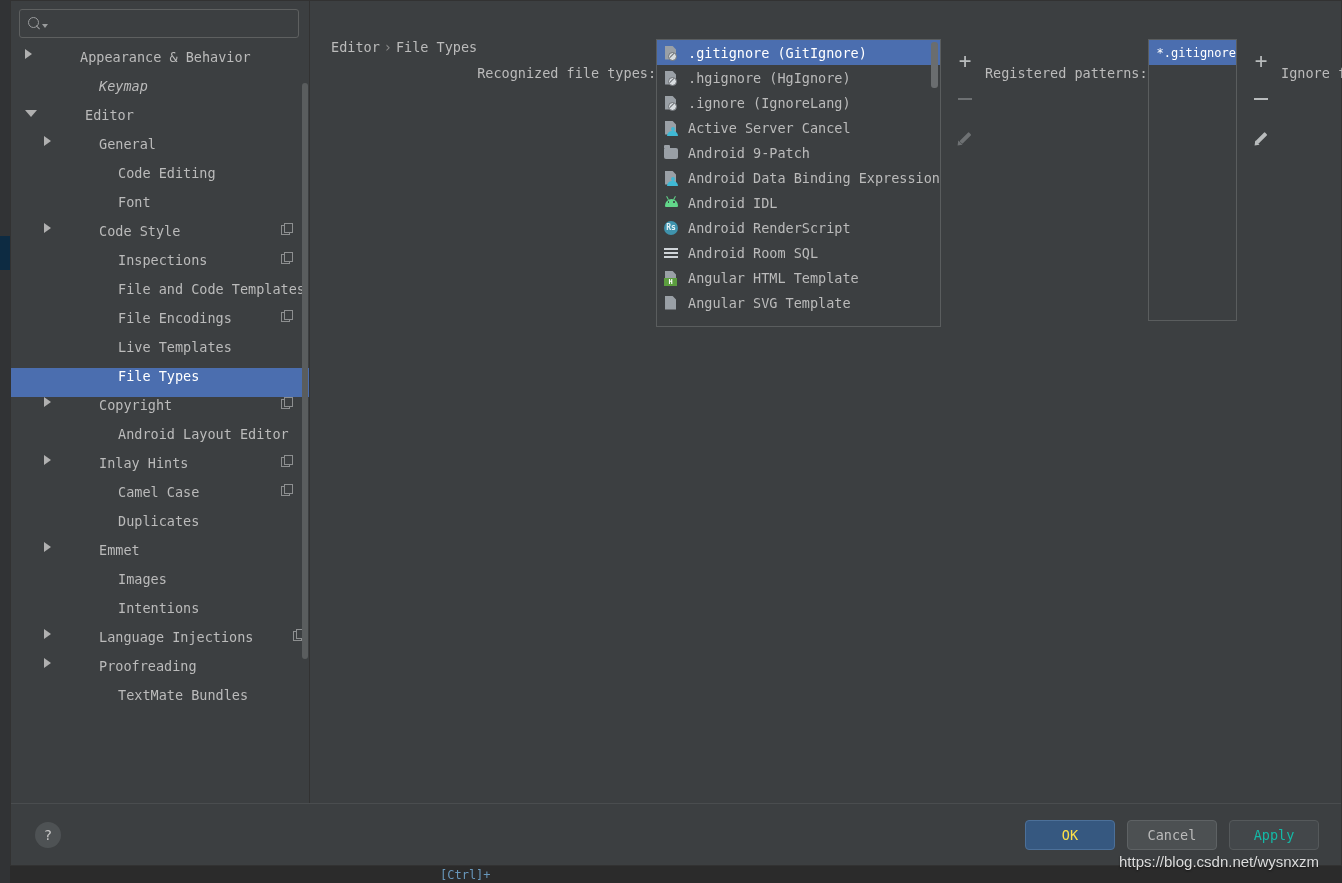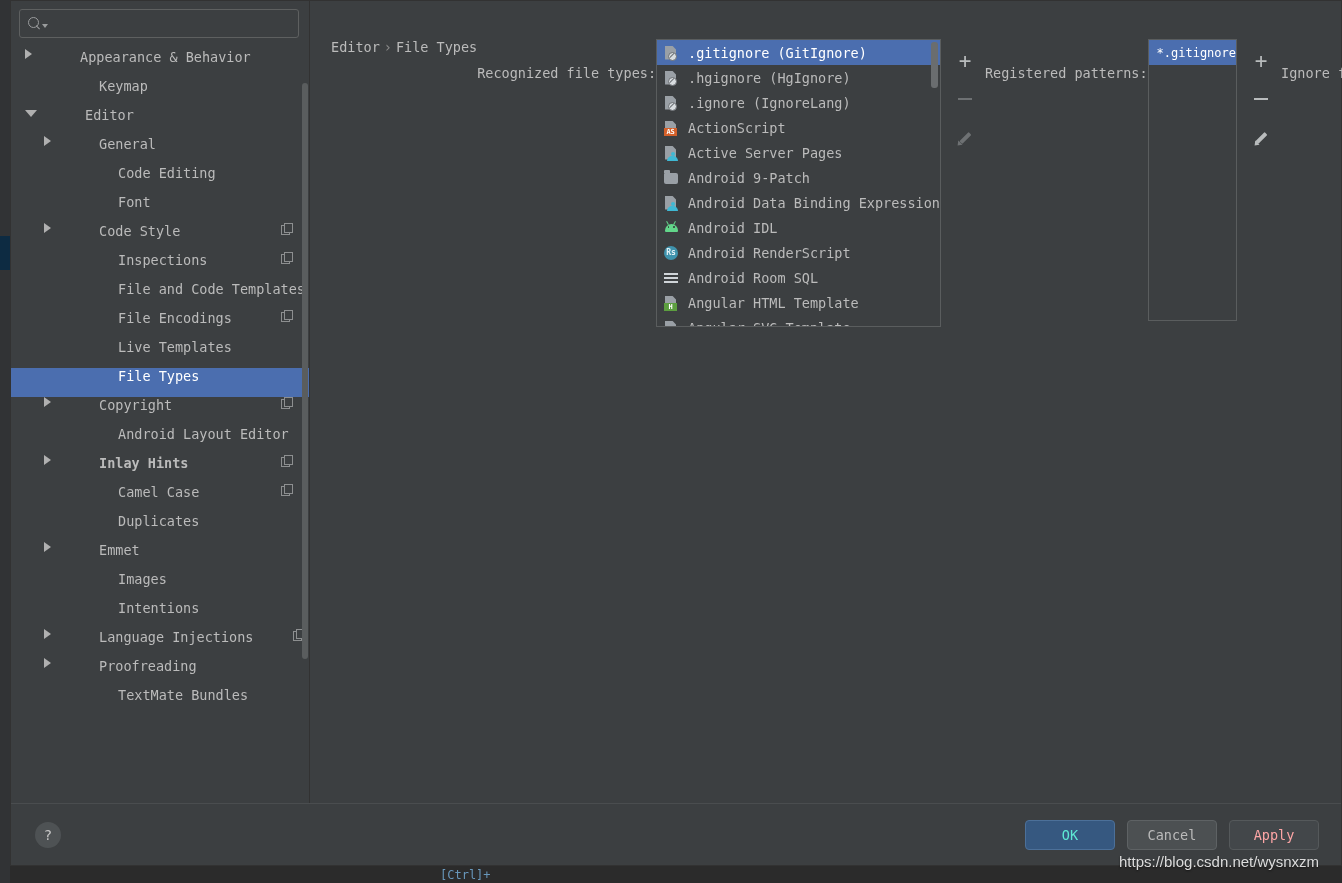--- a/index.html
+++ b/index.html
@@ -305,23 +305,23 @@
     width: 26px; height: 26px; border-radius: 50%; background: #4e5254;
     color: #c8c8c8; font-size: 14px; display: flex; align-items: center;
     justify-content: center; cursor: pointer;
   }
   #footer-buttons { margin-left: auto; display: flex; gap: 12px; }
   .dlg-btn {
     min-width: 90px; height: 30px; border-radius: 4px; font-family: inherit;
     font-size: 13.5px; display: flex; align-items: center; justify-content: center;
     cursor: pointer;
   }
-  .dlg-btn.primary { background: #365880; color: #5eead4; border: 1px solid #4c7099; }
+  .dlg-btn.primary { background: #365880; color: #fde047; border: 1px solid #4c7099; }
   .dlg-btn.normal { background: #4c5052; color: #bbbbbb; border: 1px solid #5e6264; }
-  .dlg-btn.disabled { background: #43474a; color: #fca5a5; border: 1px solid #55595b; cursor: default; }
+  .dlg-btn.disabled { background: #43474a; color: #14b8a6; border: 1px solid #55595b; cursor: default; }
 
   
   #watermark {
     position: absolute; left: 1119px; top: 853px; color: #dcdcdc;
     font-family: "Liberation Sans", sans-serif; font-size: 15px;
     text-shadow: 0 1px 2px rgba(0,0,0,.55); pointer-events: none; white-space: nowrap;
   }
 </style>
 </head>
 <body>
@@ -351,21 +351,21 @@
           <input id="search-input" type="text" placeholder="" style="">
         </div>
       </div>
       <div id="tree-scroll">
           <div class="tree-item">
             <span class="arrow" style="margin-left: 14px;"></span>
             <span class="tlabel" style="margin-left: 8px;">Appearance &amp; Behavior</span>
           </div>
           <div class="tree-item">
             <span class="arrow none" style="margin-left: 33px;"></span>
-            <span class="tlabel" style="margin-left: 8px;">Keymap</span>
+            <span class="tlabel" style="margin-left: 8px; font-style: italic;">Keymap</span>
           </div>
           <div class="tree-item">
             <span class="arrow down" style="margin-left: 14px;"></span>
             <span class="tlabel" style="margin-left: 8px;">Editor</span>
           </div>
           <div class="tree-item">
             <span class="arrow" style="margin-left: 33px;"></span>
             <span class="tlabel" style="margin-left: 8px;">General</span>
           </div>
           <div class="tree-item">
@@ -408,21 +408,21 @@
             <span class="arrow" style="margin-left: 33px;"></span>
             <span class="tlabel" style="margin-left: 8px;">Copyright</span>
             <span class="copy-icon"></span>
           </div>
           <div class="tree-item">
             <span class="arrow none" style="margin-left: 52px;"></span>
             <span class="tlabel" style="margin-left: 8px;">Android Layout Editor</span>
           </div>
           <div class="tree-item">
             <span class="arrow" style="margin-left: 33px;"></span>
-            <span class="tlabel" style="margin-left: 8px; font-weight: bold;">Inlay Hints</span>
+            <span class="tlabel" style="margin-left: 8px;">Inlay Hints</span>
             <span class="copy-icon"></span>
           </div>
           <div class="tree-item">
             <span class="arrow none" style="margin-left: 52px;"></span>
             <span class="tlabel" style="margin-left: 8px;">Camel Case</span>
             <span class="copy-icon"></span>
           </div>
           <div class="tree-item">
             <span class="arrow none" style="margin-left: 52px;"></span>
             <span class="tlabel" style="margin-left: 8px;">Duplicates</span>
@@ -481,37 +481,30 @@
                   <span class="badge-circle"></span>
                 </span>
                 <span class="ftlabel">.hgignore (HgIgnore)</span>
               </div>
               <div class="ft-row">
                 <span class="fticon">
                   <span class="doc-base"></span>
                   <span class="badge-circle"></span>
                 </span>
                 <span class="ftlabel">.ignore (IgnoreLang)</span>
-              </div>
-              <div class="ft-row">
-                <span class="fticon">
-                  <span class="doc-base"></span>
-                  <span class="badge-as">AS</span>
-                </span>
-                <span class="ftlabel">ActionScript</span>
               </div>
               <div class="ft-row">
                 <span class="fticon">
                   <span class="doc-base"></span>
                   <span class="badge-person">
                     <span class="head"></span>
                     <span class="body"></span>
                   </span>
                 </span>
-                <span class="ftlabel">Active Server Pages</span>
+                <span class="ftlabel">Active Server Cancel</span>
               </div>
               <div class="ft-row">
                 <span class="fticon">
                   <span class="folder-icon"></span>
                 </span>
                 <span class="ftlabel">Android 9-Patch</span>
               </div>
               <div class="ft-row">
                 <span class="fticon">
                   <span class="doc-base"></span>

